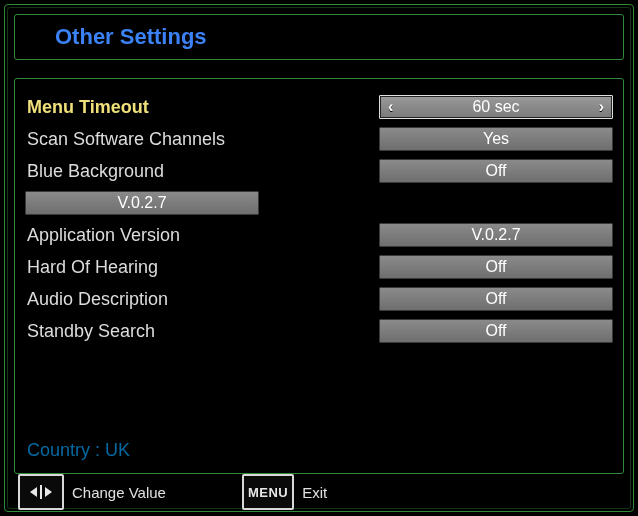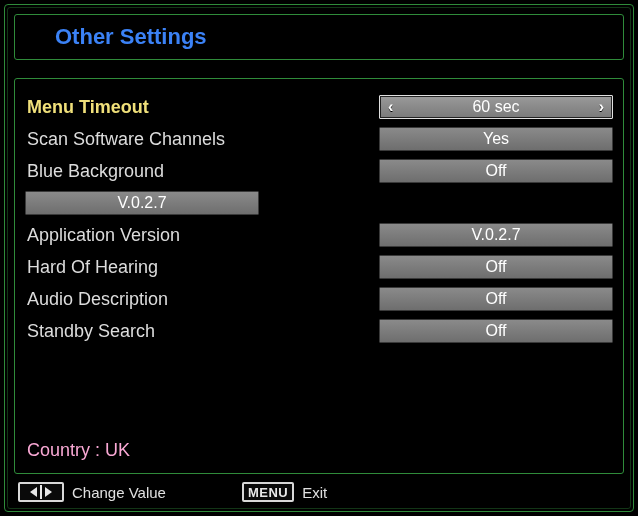--- a/index.html
+++ b/index.html
@@ -125,21 +125,21 @@
     bottom: 42px;
     height: 1px;
     background: #2f8b3a;
     opacity: 0;
   }
   .country-row {
     position: absolute;
     left: 12px;
     bottom: 12px;
     font-size: 18px;
-    color: #f9a8d4;
+    color: #0369a1;
   }
 
   
   .footer {
     position: absolute;
     left: 18px; right: 18px; bottom: 12px;
     height: 24px;
     display: flex;
     align-items: center;
     gap: 76px;
@@ -150,21 +150,21 @@
     display: flex;
     align-items: center;
     gap: 8px;
   }
   .key-box {
     display: inline-flex;
     align-items: center;
     justify-content: center;
     border: 2px solid #d8d8d8;
     background: #0a0a0a;
-    height: 20px;
+    height: 36px;
     box-sizing: border-box;
     border-radius: 2px;
     padding: 0 4px;
     color: #e8e8e8;
     font-size: 13px;
     font-weight: bold;
     letter-spacing: 0.5px;
   }
   .arrow-key {
     width: 46px;

